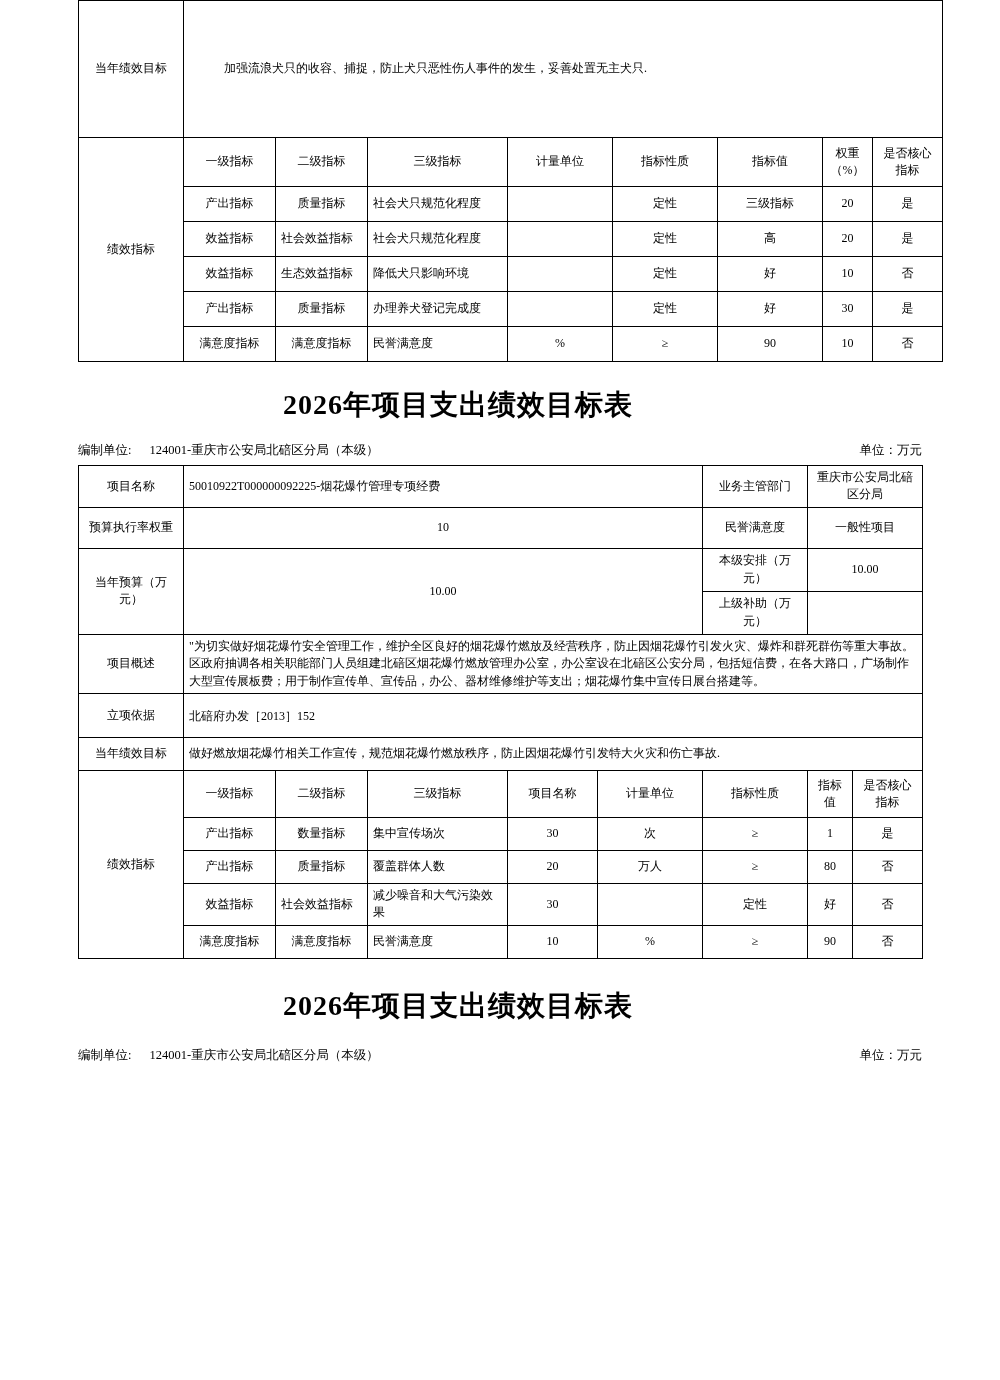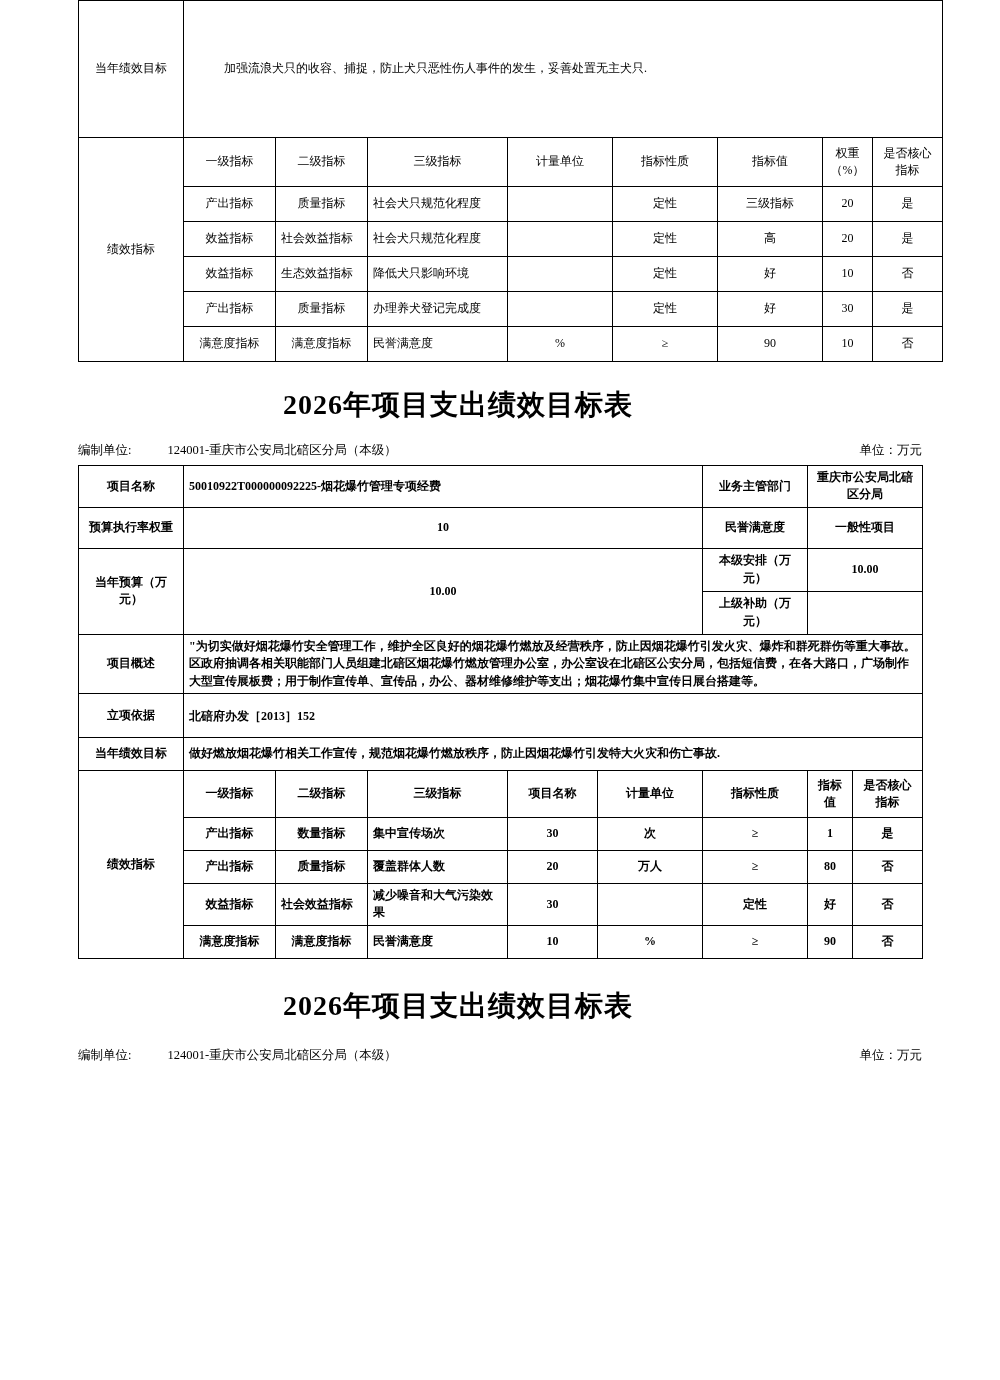--- a/index.html
+++ b/index.html
@@ -53,26 +53,25 @@
     letter-spacing: 1px;
   }
   .meta-row {
     width: 844px;
     margin: 0 0 6px 78px;
     display: flex;
     justify-content: space-between;
     font-size: 12.5px;
   }
   .meta-left { display: flex; }
-  .meta-left .meta-k { margin-right: 36px; }
+  .meta-left .meta-k { margin-right: 18px; }
 
   .tbl-main {
     width: 844px;
     margin: 0 0 0 78px;
-    font-weight: bold;
   }
   .tbl-main td { height: 26px; }
 
   .cell-desc {
     text-align: left;
     line-height: 1.75;
     padding: 8px 10px;
     text-indent: 0;
   }
 

